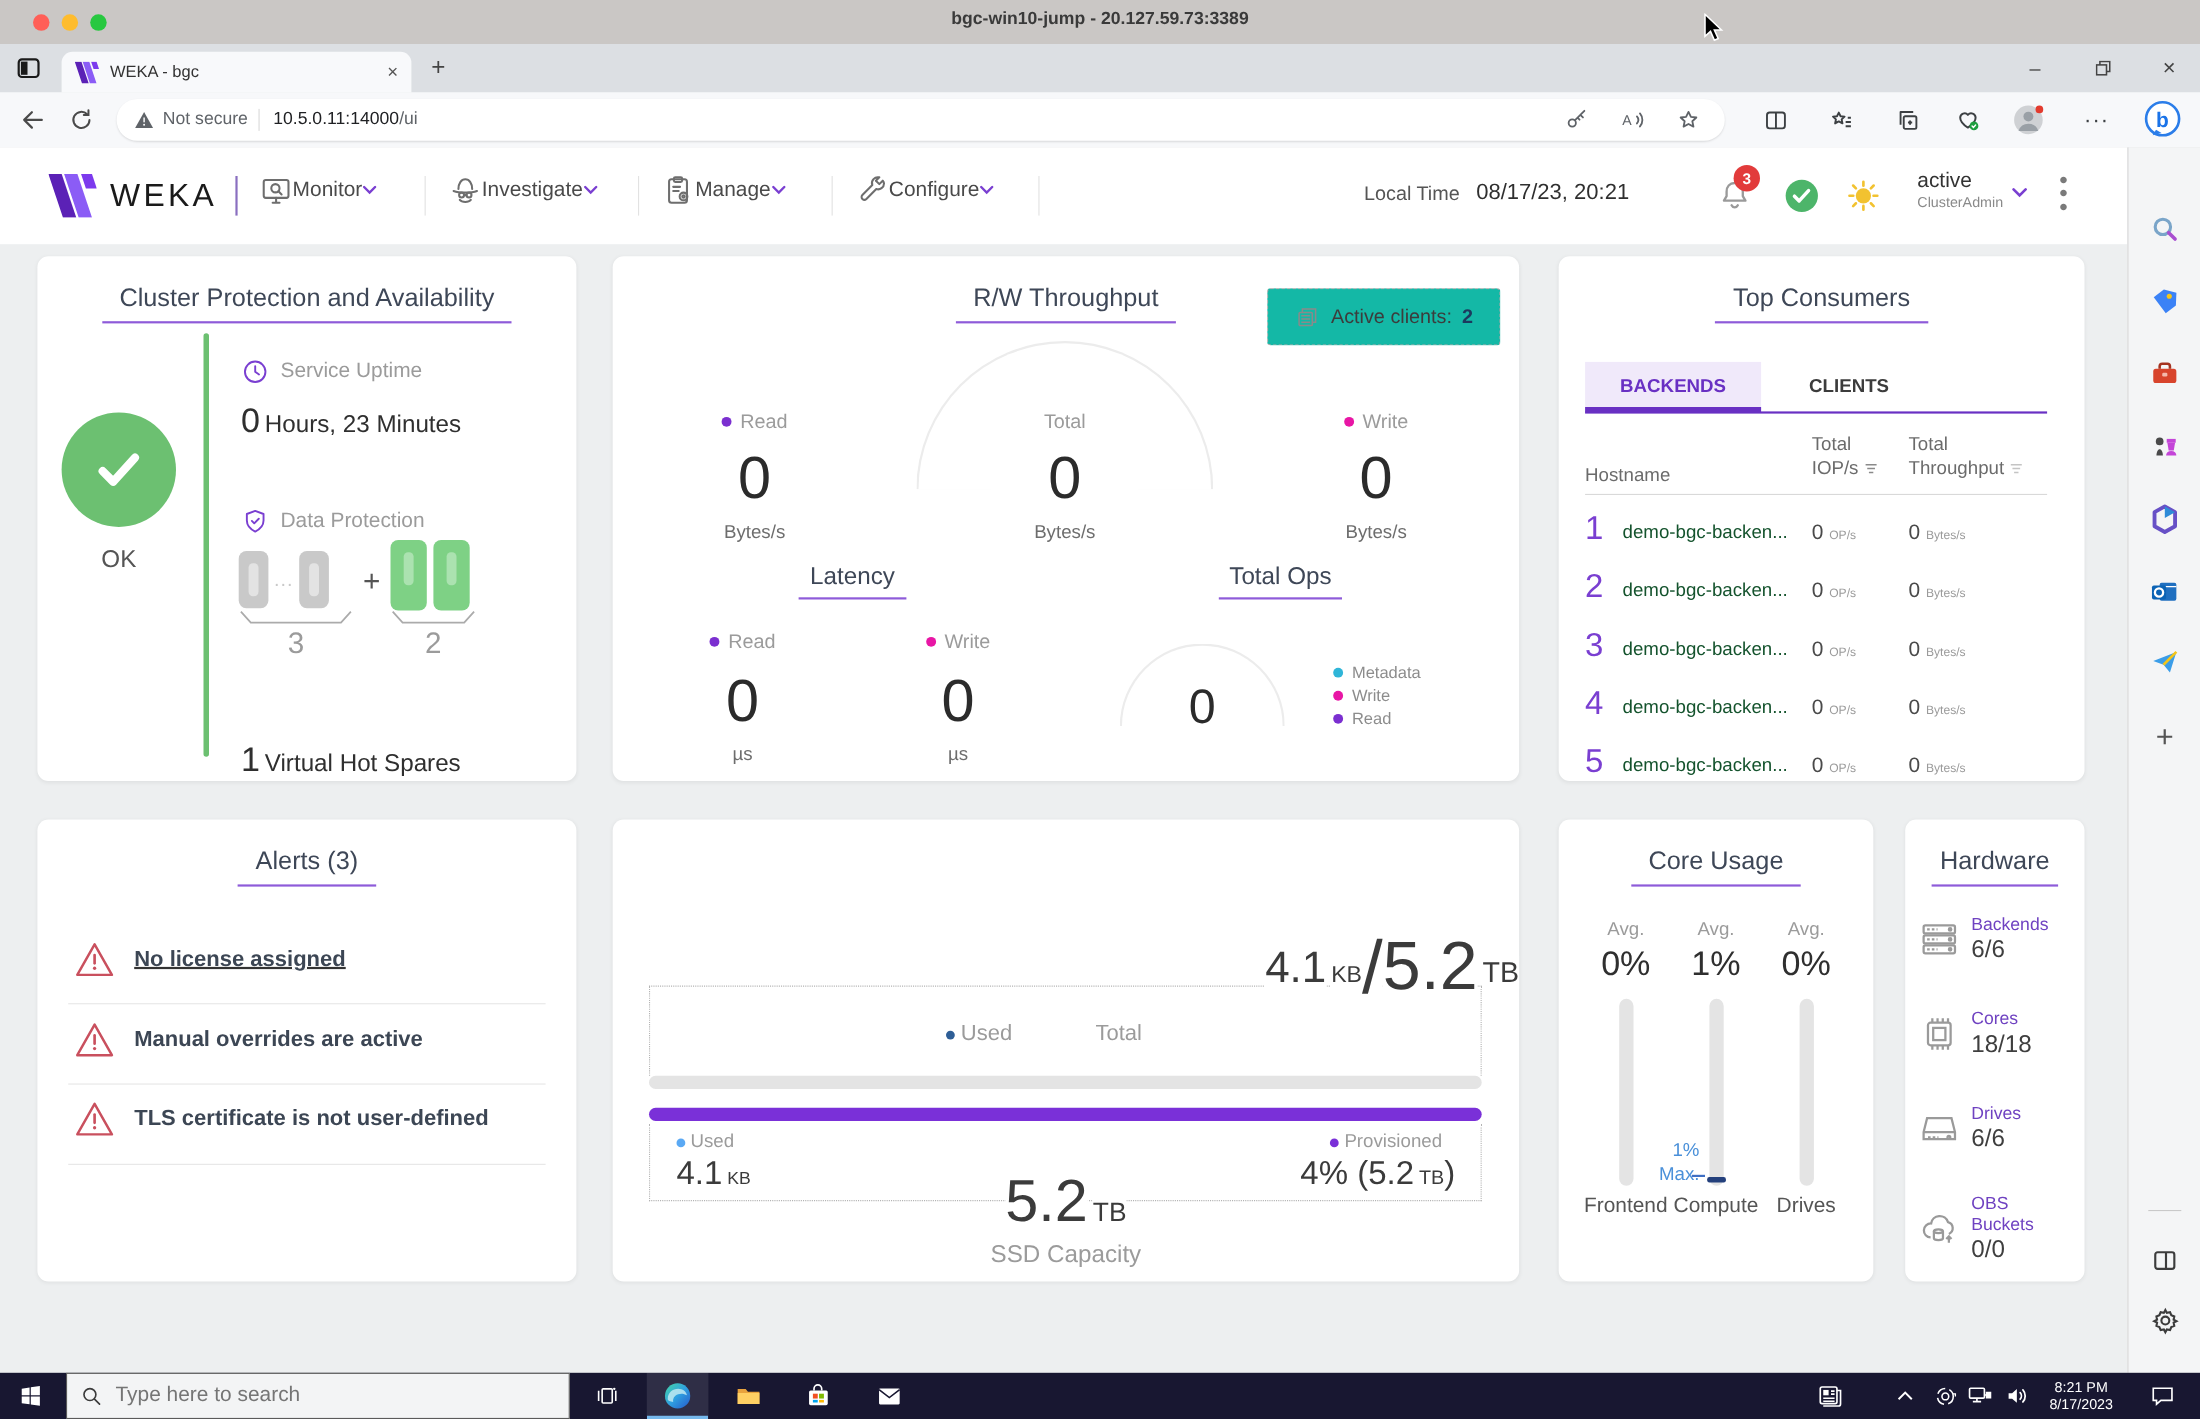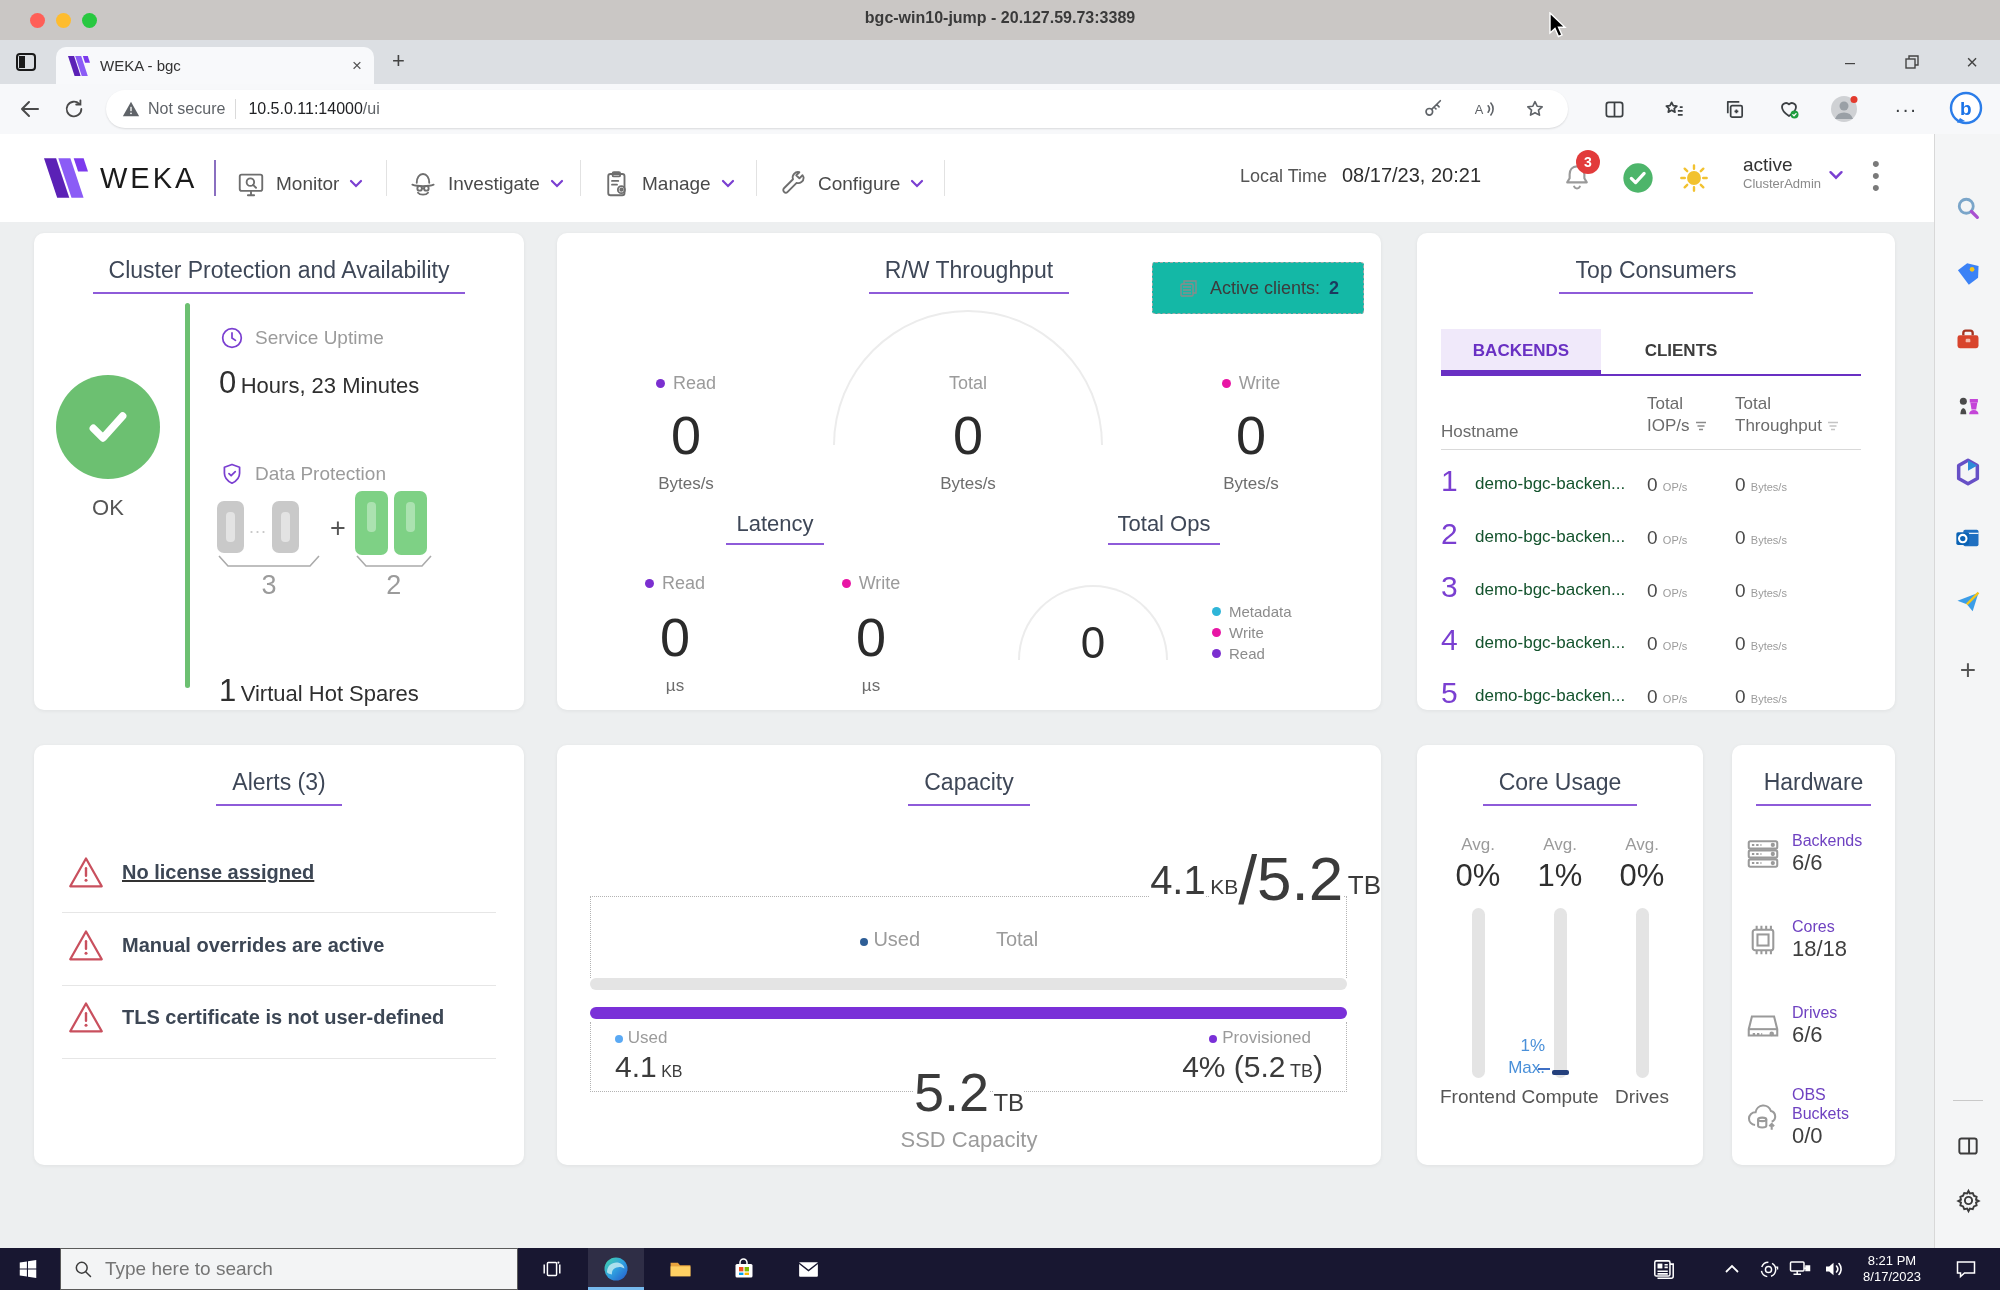--- a/index.html
+++ b/index.html
@@ -19,21 +19,21 @@
   
   .toolbar{position:absolute;left:0;top:84px;width:2000px;height:50px;background:#f7f8fa;border-bottom:1px solid #e3e3e3;}
   .urlpill{position:absolute;left:106px;top:6px;width:1462px;height:38px;background:#fff;border-radius:19px;box-shadow:0 1px 2px rgba(0,0,0,.12);display:flex;align-items:center;padding:0 16px;box-sizing:border-box;}
   .urlpill .sec{font-size:16px;color:#5f6368;margin:0 10px 0 8px;}
   .urlpill .div{width:1px;height:20px;background:#dadada;margin-right:12px;}
   .urlpill .host{font-size:16px;color:#202124;}
   .urlpill .path{font-size:16px;color:#5f6368;}
   .tbico{position:absolute;top:11px;width:28px;height:28px;display:flex;align-items:center;justify-content:center;}
   
   .wekanav{position:absolute;left:0;top:134px;width:1934px;height:88px;background:#fff;}
-  .navitem{position:absolute;top:35px;display:flex;align-items:center;gap:10px;cursor:default;}
+  .navitem{position:absolute;top:24px;display:flex;align-items:center;cursor:default;}
   .navitem .lbl{font-size:19px;color:#4a4a4a;}
   .navdiv{position:absolute;top:26px;width:1px;height:36px;background:#e2e2e2;}
   .usermenu{position:absolute;top:20px;}
   .usermenu .nm{font-size:19px;color:#333;}
   .usermenu .rl{font-size:13px;color:#8a8a8a;}
   
   .rail{position:absolute;left:1934px;top:134px;width:66px;height:1114px;background:#f4f5f6;border-left:1px solid #d8d8d8;box-sizing:border-box;}
   .railico{position:absolute;left:17px;width:32px;height:32px;display:flex;align-items:center;justify-content:center;}
   
   .card{position:absolute;background:#fff;border-radius:10px;box-shadow:0 1px 4px rgba(0,0,0,.06);}
@@ -607,21 +607,20 @@
           <path d="M12 2 22.5 20.5h-21z" fill="none" stroke="#c9505e" stroke-width="1.5" stroke-linejoin="round"></path>
           <path d="M12 8.5v5" stroke="#c9505e" stroke-width="1.6" stroke-linecap="round"></path>
           <circle cx="12" cy="16.5" r="1" fill="#c9505e"></circle>
         </svg>
       <span class="txt">TLS certificate is not user-defined</span>
     </div>
     <div class="aldiv" style="top:313px;"></div>
   </div>
 
   <div class="card" style="left:557px;top:745px;width:824px;height:420px;">
-    <div class="ctitle"><span>Capacity</span></div>
 
     <div class="dotted" style="left:33px;top:151px;width:757px;height:82px;border-bottom:none;"></div>
 
     <div class="abs" style="left:0;right:0;top:96px;text-align:right;">
       <span class="capnum" style="font-size:40px;">4.1</span>
       <span class="capnum" style="font-size:21px;">KB</span><span class="capnum" style="font-size:68px;font-weight:300;vertical-align:-10px;">/</span><span class="capnum" style="font-size:62px;vertical-align:-6px;">5.2</span>
       <span class="capnum" style="font-size:26px;">TB</span>
     </div>
     <div class="abs" style="left:263px;top:183px;width:140px;text-align:center;font-size:20px;color:#9b9b9b;"><span class="dot" style="background:#2e5e96;width:8px;height:8px;"></span> <span>Used</span></div>
     <div class="abs" style="left:400px;top:183px;width:120px;text-align:center;font-size:20px;color:#9b9b9b;">Total</div>

